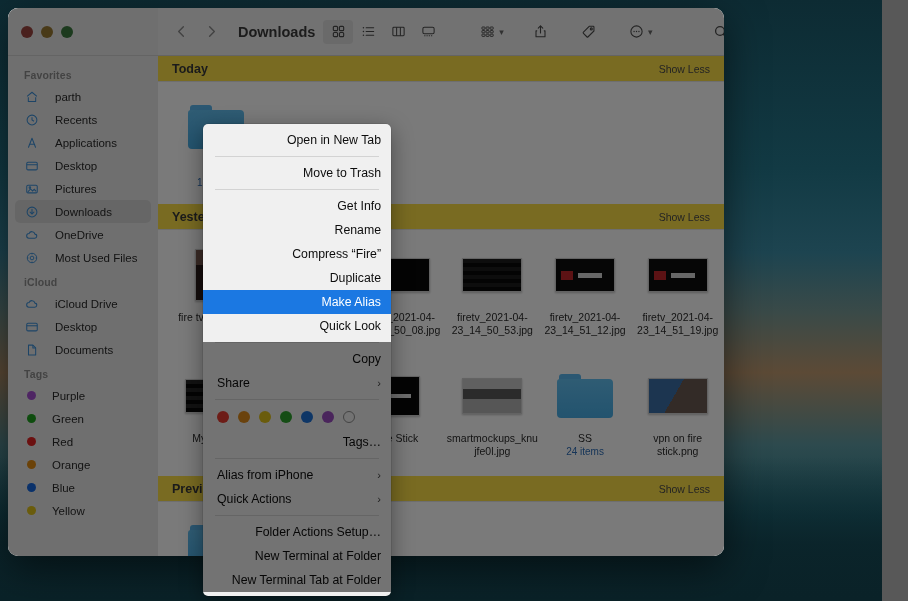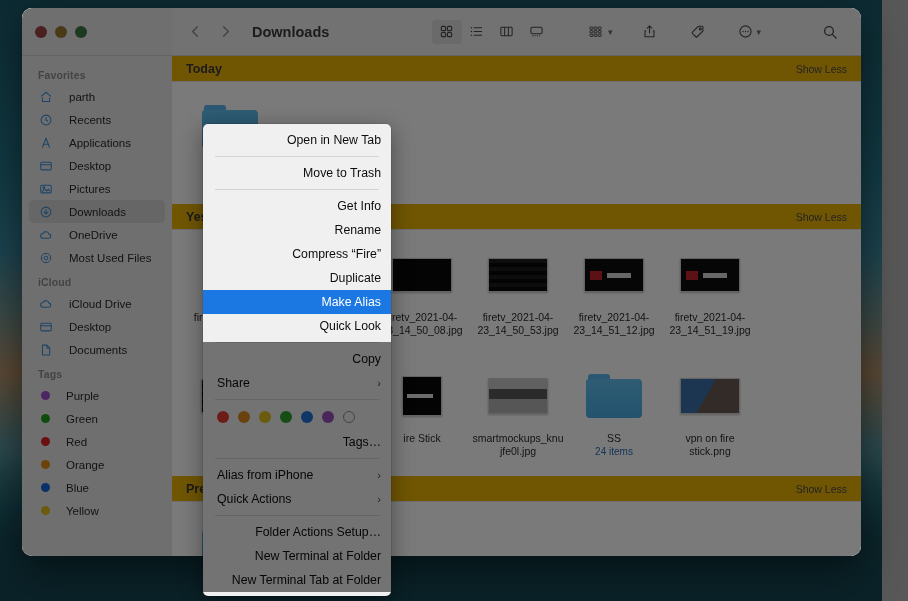--- a/index.html
+++ b/index.html
@@ -33,22 +33,22 @@
     background:linear-gradient(180deg, rgba(12,40,46,0) 0%, rgba(10,34,40,.85) 60%, #0a2228 100%);
   }
   #right-strip{
     position:absolute; top:0; right:0; width:26px; height:601px;
     background:#585858;
   }
 
   
   #window {
     position: absolute;
-    left: 22px; top: 8px;
-    width: 839px; height: 548px;
+    left: 8px; top: 8px;
+    width: 716px; height: 548px;
     border-radius: 10px;
     overflow: hidden;
     box-shadow: 0 12px 40px rgba(0,0,0,.55);
     background: #f2f2f2;
   }
   
   #dim {
     position:absolute; inset:0;
     background: rgba(0,0,0,0.52);
     pointer-events:none;
@@ -147,21 +147,21 @@
     flex: 1;
     background: #ffffff;
     position: relative;
     overflow: hidden;
   }
   .sect-head {
     height: 26px;
     display: flex; align-items: center;
     padding: 0 14px 0 14px;
     border-bottom: 1px solid #e6e6e6;
-    background: #eab308;
+    background: #fde047;
   }
   .sect-title { font-size: 12.5px; font-weight: bold; color: #3a3a3a; }
   .sect-link { margin-left: auto; font-size: 10.5px; color: #4a4a4a; }
 
   .grid {
     display: flex;
     padding: 8px 0 4px 10px;
     gap: 0;
   }
   .cell {

